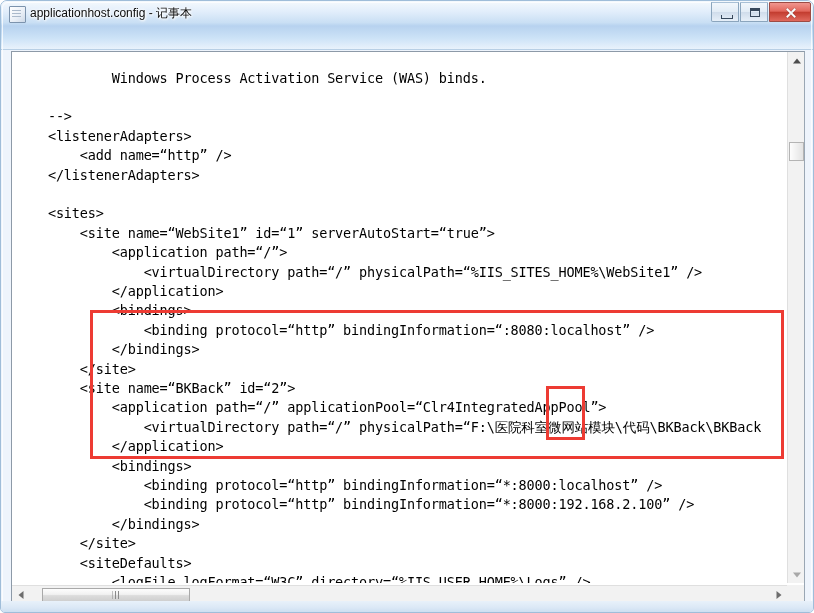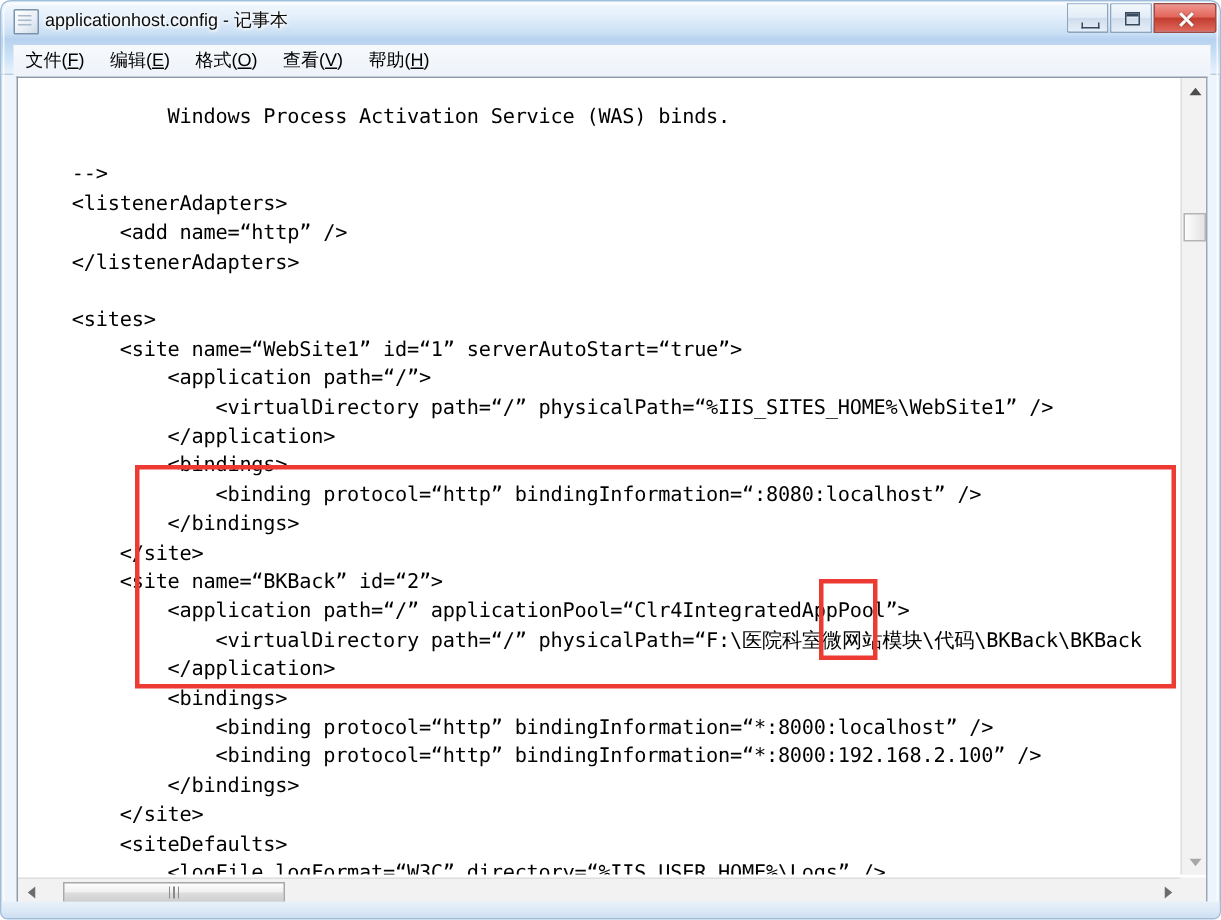--- a/index.html
+++ b/index.html
@@ -247,37 +247,20 @@
       <span class="glyph-min"></span>
     </div>
     <div class="winbtn" id="btn-max">
       <span class="glyph-max"></span>
     </div>
     <div class="winbtn" id="btn-close">
       <span class="glyph-close"></span>
     </div>
   </div>
 
-  <div id="menubar">
-    <div class="menu-item">
-      <span>文件</span>(<span class="acc">F</span>)
-    </div>
-    <div class="menu-item">
-      <span>编辑</span>(<span class="acc">E</span>)
-    </div>
-    <div class="menu-item">
-      <span>格式</span>(<span class="acc">O</span>)
-    </div>
-    <div class="menu-item">
-      <span>查看</span>(<span class="acc">V</span>)
-    </div>
-    <div class="menu-item">
-      <span>帮助</span>(<span class="acc">H</span>)
-    </div>
-  </div>
 
   <div id="client">
 
     <div id="textarea">
       <pre id="code">            Windows Process Activation Service (WAS) binds.
 
     --&gt;
     &lt;listenerAdapters&gt;
         &lt;add name=“http” /&gt;
     &lt;/listenerAdapters&gt;

